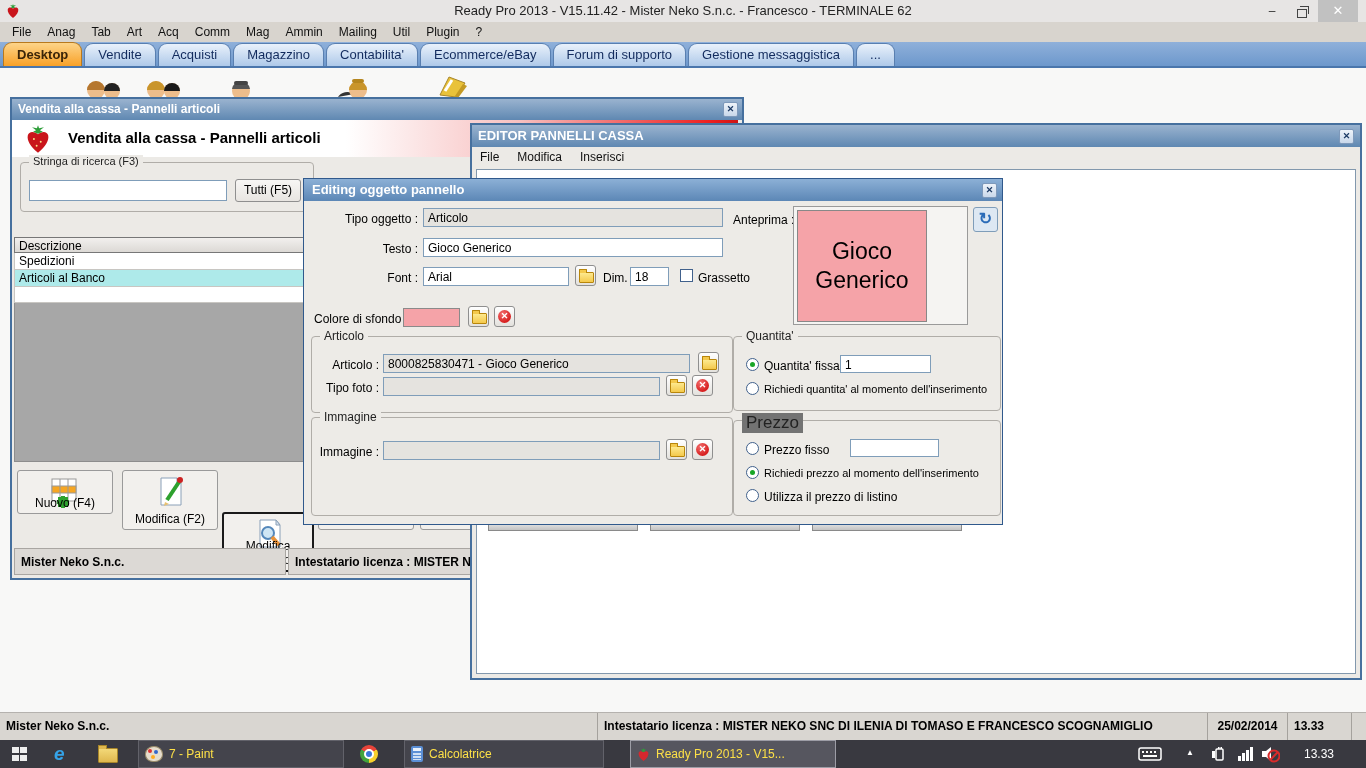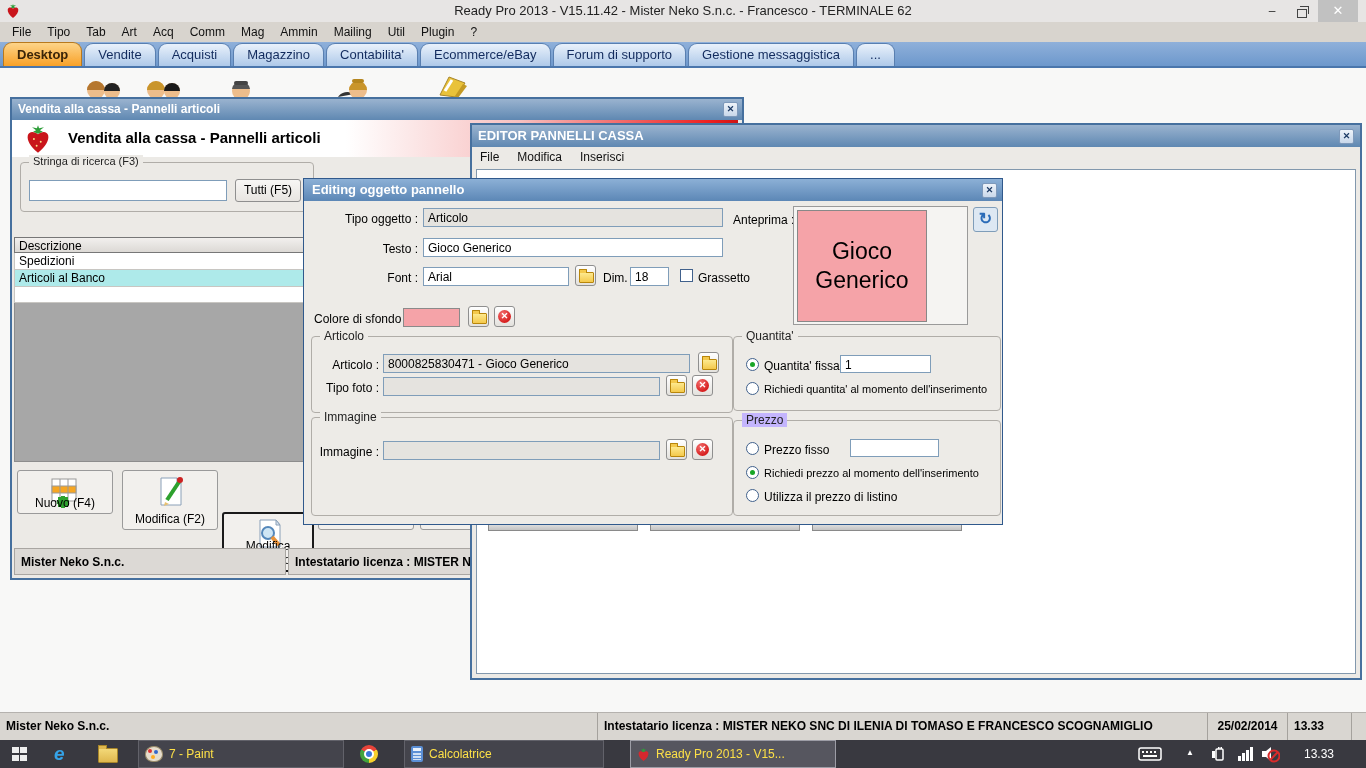--- a/index.html
+++ b/index.html
@@ -104,21 +104,21 @@
         <path d="M10 7.2 L6.4 5.6 L8.6 4.6 L5.6 2.4 L9.2 3.2 L10 1 L10.8 3.2 L14.4 2.4 L11.4 4.6 L13.6 5.6 Z" fill="#2e9e3a"></path>
       </svg>
     <div class="abs app-title">Ready Pro 2013 - V15.11.42 - Mister Neko S.n.c. - Francesco - TERMINALE 62</div>
     <div class="abs cap-btn cap-min">–</div>
     <div class="abs cap-btn cap-restore"><span class="restore-glyph"></span></div>
     <div class="abs cap-btn cap-close">✕</div>
   </div>
 
   <div class="abs menubar">
     <span>File</span>
-    <span>Tipo</span>
+    <span>Anag</span>
     <span>Tab</span>
     <span>Art</span>
     <span>Acq</span>
     <span>Comm</span>
     <span>Mag</span>
     <span>Ammin</span>
     <span>Mailing</span>
     <span>Util</span>
     <span>Plugin</span>
     <span>?</span>
@@ -319,21 +319,21 @@
     <div class="abs groupbox" style="left:429px;top:157px;width:266px;height:73px;">
       <div class="gb-label" style="background:#edebe7;font-size:12px;">Quantita'</div>
       <div class="radio sel" style="left:12px;top:21px;"></div>
       <div class="d-label" style="position:absolute;left:30px;top:22px;">Quantita' fissa</div>
       <div class="field" style="position:absolute;left:106px;top:18px;width:91px;height:18px;">1</div>
       <div class="radio" style="left:12px;top:45px;"></div>
       <div class="d-label" style="position:absolute;left:30px;top:46px;font-size:11px;">Richiedi quantita' al momento dell'inserimento</div>
     </div>
 
     <div class="abs groupbox" style="left:429px;top:241px;width:266px;height:94px;">
-      <div class="gb-label" style="background:#c4b5fd;font-size:12px;text-align:center;">Prezzo</div>
+      <div class="gb-label" style="background:#737373;font-size:17px;text-align:center;">Prezzo</div>
       <div class="radio" style="left:12px;top:21px;"></div>
       <div class="d-label" style="position:absolute;left:30px;top:22px;">Prezzo fisso</div>
       <div class="field" style="position:absolute;left:116px;top:18px;width:89px;height:18px;"></div>
       <div class="radio sel" style="left:12px;top:45px;"></div>
       <div class="d-label" style="position:absolute;left:30px;top:46px;font-size:11px;">Richiedi prezzo al momento dell'inserimento</div>
       <div class="radio" style="left:12px;top:68px;"></div>
       <div class="d-label" style="position:absolute;left:30px;top:69px;">Utilizza il prezzo di listino</div>
     </div>
   </div>
 

